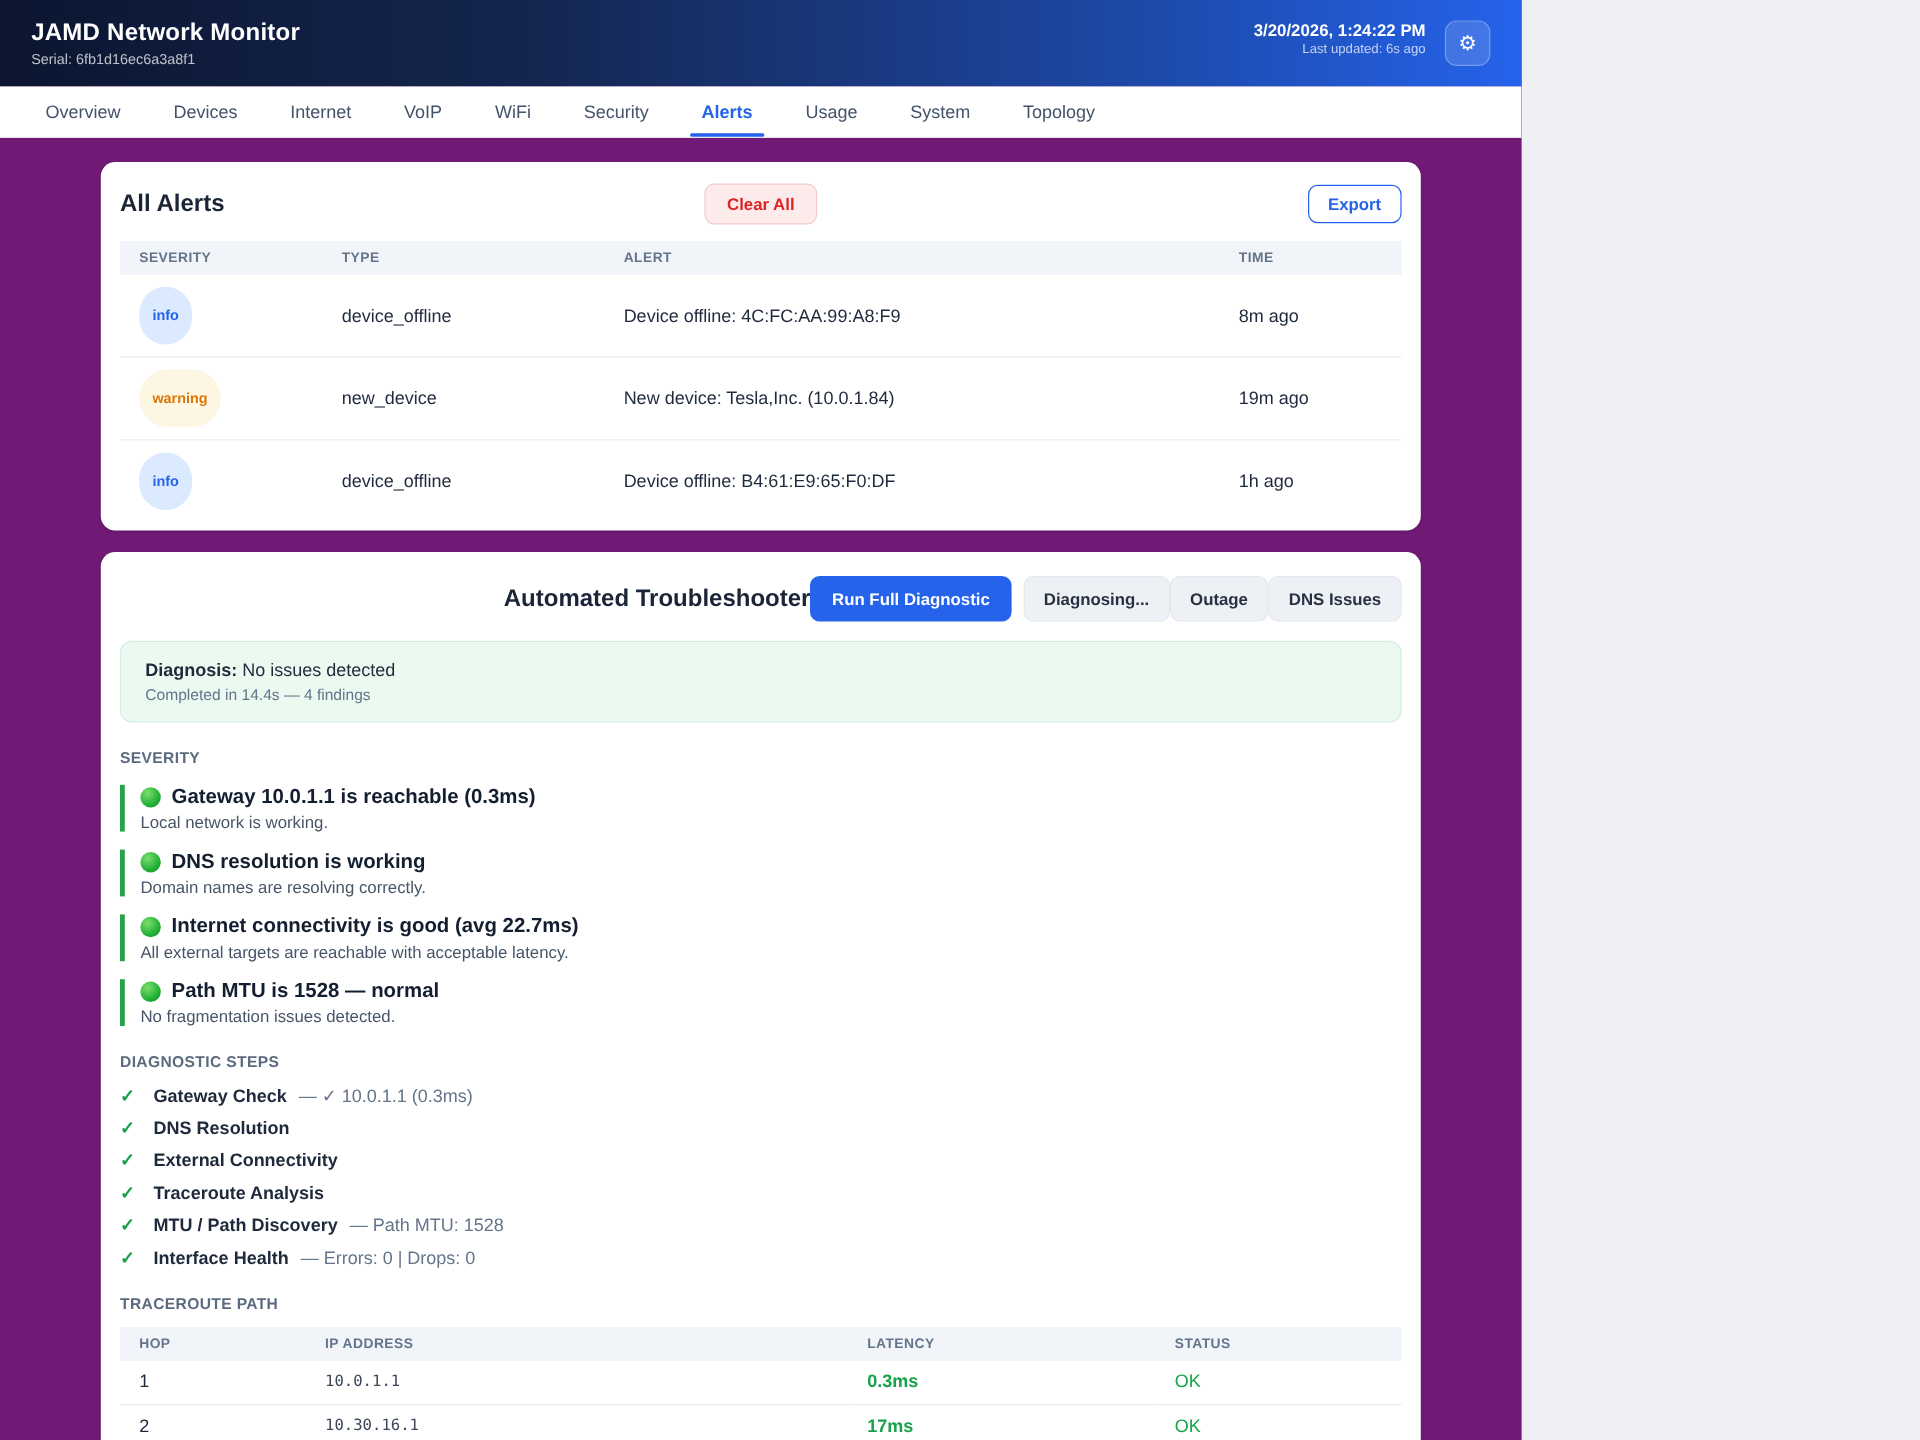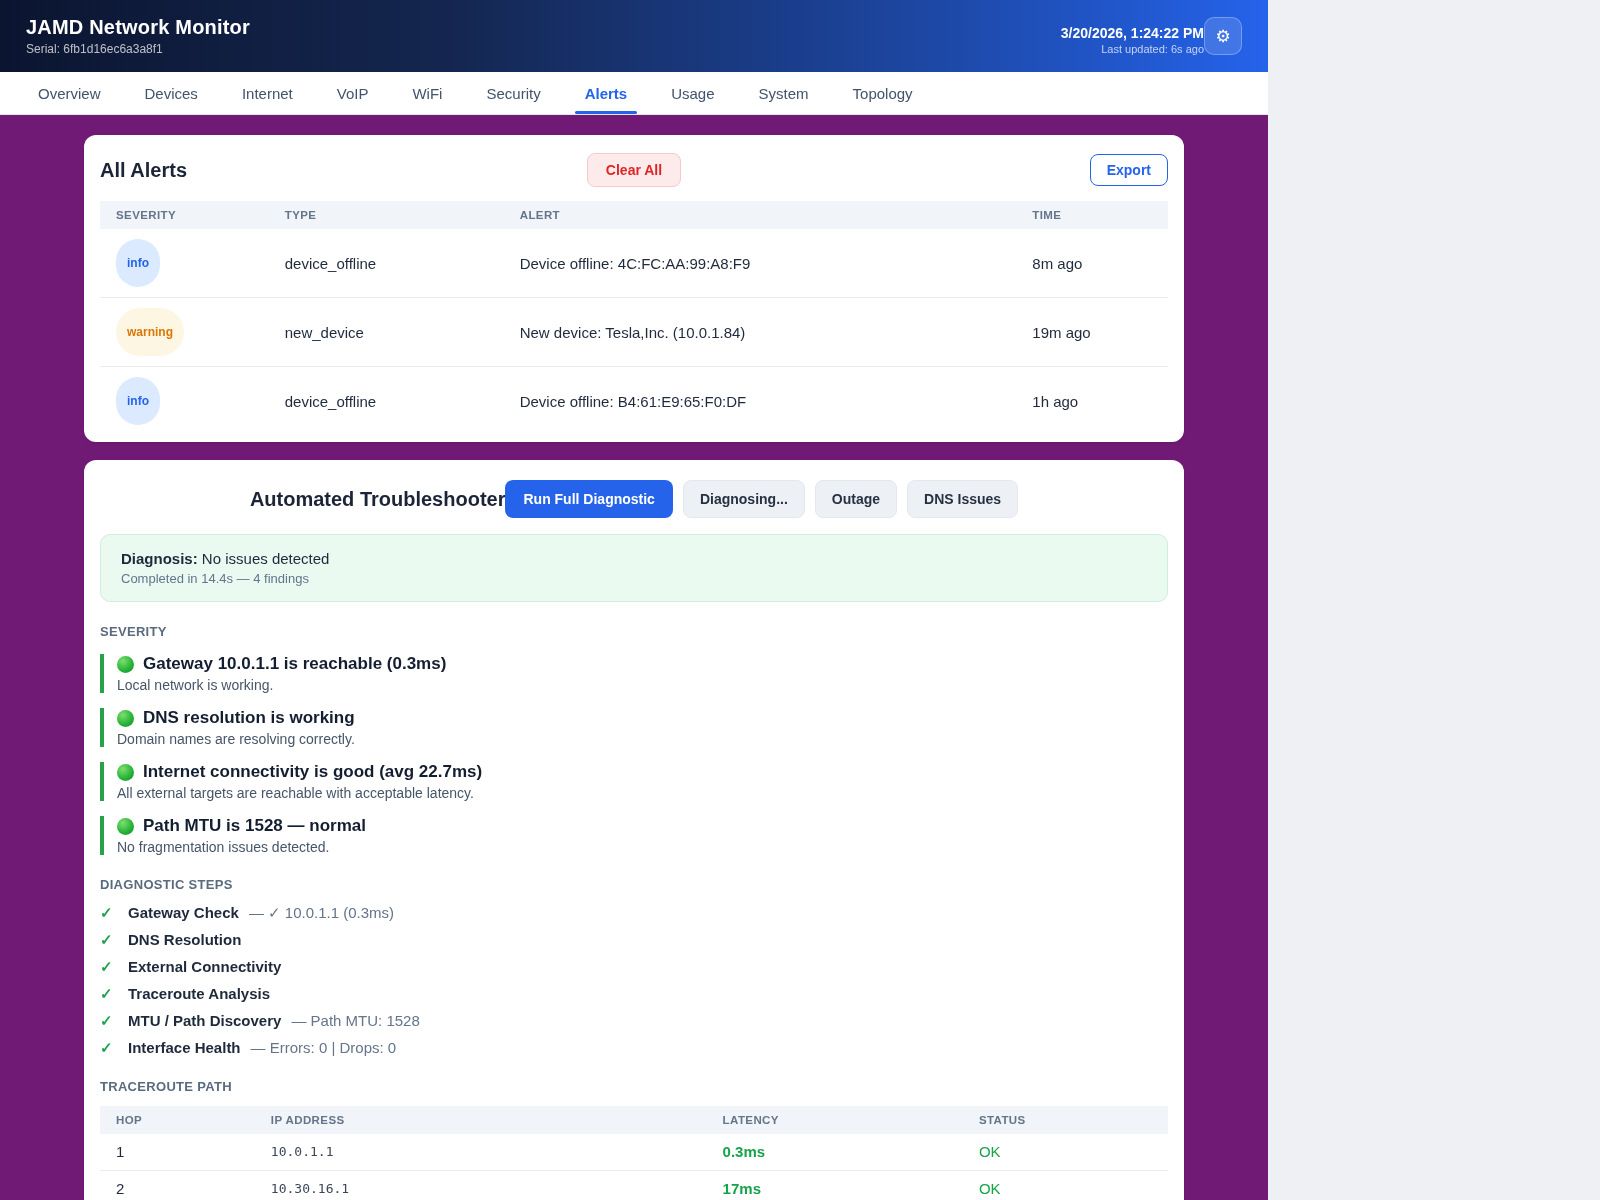--- a/index.html
+++ b/index.html
@@ -8,21 +8,21 @@
 
   
   .app-header {
     height:72px; display:flex; align-items:center; justify-content:space-between;
     padding:0 26px;
     background:linear-gradient(90deg,#0b1530 0%, #14264f 35%, #1d49a8 75%, #2563eb 100%);
     color:#fff;
   }
   .app-title { font-size:20px; font-weight:bold; letter-spacing:.2px; }
   .serial { font-size:12px; color:rgba(255,255,255,.72); margin-top:3px; }
-  .h-right { display:flex; align-items:flex-end; }
+  .h-right { display:flex; align-items:flex-start; gap:16px; }
   .h-time { text-align:right; }
   .h-datetime { font-size:14px; font-weight:600; }
   .h-updated { font-size:11px; color:rgba(255,255,255,.72); margin-top:2px; }
   .gear-btn {
     width:38px; height:38px; border-radius:10px; border:1px solid rgba(255,255,255,.28);
     background:rgba(255,255,255,.14); color:#fff; font-size:17px; cursor:pointer;
     display:flex; align-items:center; justify-content:center;
   }
 
   
@@ -72,21 +72,21 @@
   .t-alerts tbody tr:last-child td { border-bottom:1px solid transparent; }
 
   .badge {
     display:inline-block; padding:17px 11px; border-radius:999px;
     font-size:12px; font-weight:bold;
   }
   .badge.mod-info { background:#dbeafe; color:#2563eb; }
   .badge.mod-warning { background:#fdf6e3; color:#d97706; }
 
   
-  .ts-head { display:flex; align-items:center; justify-content:center; }
+  .ts-head { display:flex; align-items:center; justify-content:flex-end; }
   .ts-buttons { display:flex; gap:10px; }
   .btn-run { background:#2563eb; border:none; color:#fff; padding:10px 18px; }
   .btn-scenario { background:#edf1f6; border:1px solid #e4e8ee; color:#273142; padding:10px 16px; font-weight:600; }
 
   .ts-desc { margin-top:16px; font-size:15px; color:#475569; }
 
   .diag-box {
     margin-top:16px; background:#eafaf1; border:1px solid #d2edde;
     border-radius:10px; padding:15px 20px;
   }
@@ -233,21 +233,21 @@
     </tr>
   </tbody>
     </table>
   </section>
 
   <section class="card card-ts">
     <div class="ts-head">
       <span class="card-title">Automated Troubleshooter</span>
       <div class="ts-buttons">
         <button class="btn btn-run">Run Full Diagnostic</button>
-        <span style="display:flex;gap:10px;">
+        <span style="display:flex;gap:0;">
     <button class="btn btn-scenario">Diagnosing...</button>
 
     <button class="btn btn-scenario">Outage</button>
 
     <button class="btn btn-scenario">DNS Issues</button>
   </span>
       </div>
     </div>
 
 

